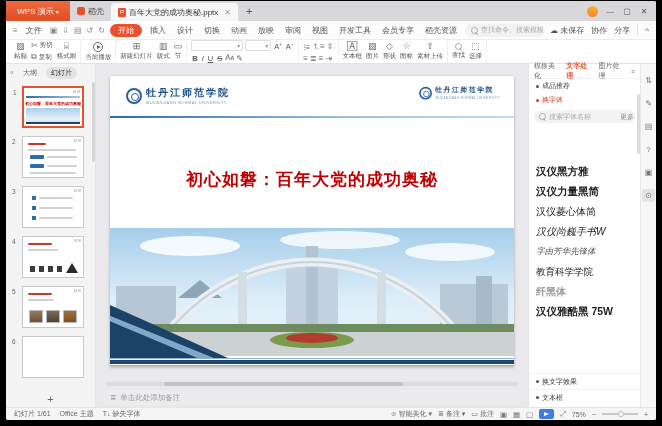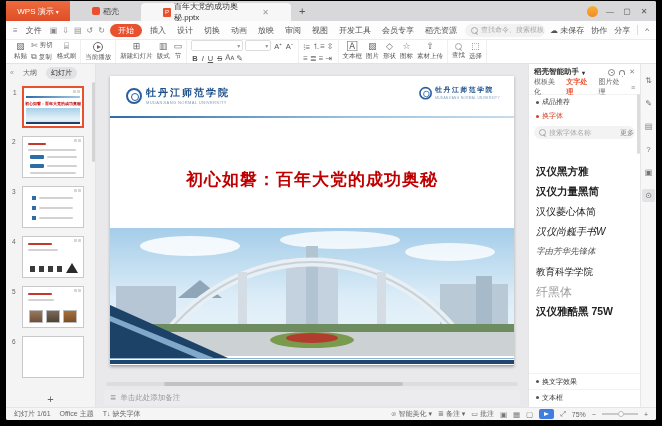--- a/index.html
+++ b/index.html
@@ -3,21 +3,21 @@
 <meta charset="utf-8">
 <style>
   *{margin:0;padding:0;box-sizing:border-box;font-family:"Liberation Sans",sans-serif;}
   html,body{width:662px;height:426px;background:#000;position:relative;overflow:hidden;}
   .screen{position:absolute;left:6px;top:1px;width:650px;height:419px;background:#fff;overflow:hidden;border-radius:2px;}
 
   
   .titlebar{height:20px;background:#d8d8da;display:flex;align-items:stretch;}
   .wps-btn{width:64px;background:linear-gradient(#ee6a3e,#df4e26);color:#fff;font-size:8px;display:flex;align-items:center;justify-content:center;gap:2px;flex:none;}
   .caret{font-size:6px;}
-  .tab{display:flex;align-items:center;gap:3px;padding:0 22px;font-size:8px;color:#444;}
+  .tab{display:flex;align-items:center;gap:3px;padding:0 7px;font-size:8px;color:#444;}
   .homedot{width:8px;height:8px;border-radius:2px;background:#e8502e;}
   .tab.doc{background:#f7f7f8;border-radius:4px 4px 0 0;margin-top:2px;color:#333;max-width:150px;}
   .doc-ico{width:8px;height:9px;background:#e8502e;border-radius:1px;color:#fff;font-size:6px;line-height:9px;text-align:center;flex:none;}
   .tclose{color:#999;font-size:8px;margin-left:3px;}
   .newtab{font-size:11px;color:#555;padding:0 8px;display:flex;align-items:center;}
   .tb-right{margin-left:auto;display:flex;align-items:center;gap:7px;padding-right:7px;}
   .avatar{width:11px;height:11px;border-radius:50%;background:linear-gradient(#f8b133,#ef8b2a);}
   .winbtn{font-size:8px;color:#555;width:10px;text-align:center;}
 
   
@@ -116,21 +116,21 @@
   .rlink.red .bu{background:#d0432c;}
   .rsearch{margin:3px 5px;height:13px;background:#f3f3f4;border-radius:7px;display:flex;align-items:center;gap:3px;padding:0 5px;color:#aaa;}
   .rmore{position:absolute;right:6px;color:#888;}
   .fontlist{position:absolute;left:0;right:4px;top:96px;bottom:46px;overflow:hidden;padding:2px 7px;}
   .fitem{height:20px;display:flex;align-items:center;color:#222;white-space:nowrap;overflow:hidden;}
   .f1,.f2,.f9{font-weight:900;font-size:10.5px;}
   .f3,.f5{font-weight:400;font-size:10px;}
   .f4{font-style:italic;font-size:10px;font-weight:500;}
   .f6{font-style:italic;font-size:8.5px;color:#555;}
   .f7{font-family:"Liberation Serif",serif;font-size:9.5px;}
-  .f8{font-weight:400;font-size:12px;color:#9a9a9a;}
+  .f8{font-weight:700;font-size:10px;color:#9a9a9a;}
   .rbottom{position:absolute;left:0;right:0;display:flex;align-items:center;gap:3px;padding:0 7px;height:16px;border-top:1px solid #f2f2f3;color:#333;}
   .rvsb{position:absolute;right:0;top:30px;width:3px;height:60px;background:#dcdcde;border-radius:2px;}
 
   
   .rail{width:16px;background:#f7f7f8;border-left:1px solid #e7e7e9;display:flex;flex-direction:column;align-items:center;gap:10px;padding-top:10px;font-size:8px;color:#777;flex:none;}
   .railico{width:13px;height:13px;display:flex;align-items:center;justify-content:center;border-radius:2px;}
   .railico.sel{background:#e3e3e5;}
 
   
   .statusbar{position:absolute;left:0;bottom:0;width:650px;height:13px;background:#f5f5f6;border-top:1px solid #e5e5e7;display:flex;align-items:center;gap:9px;padding:0 8px;font-size:7px;color:#666;}
@@ -463,29 +463,20 @@
       <div class="hsb">
           <i></i>
         </div>
       <div class="notesbar">
         <span>≣</span>
         <span>单击此处添加备注</span>
       </div>
     </div>
 
     <div class="rpanel">
-      <div class="rhead">
-        <span>稻壳智能助手</span>
-        <span class="caret">▾</span>
-        <span class="ric">
-          <span class="gear"></span>
-          <span class="belld"></span>
-          <span>✕</span>
-        </span>
-      </div>
       <div class="rtabs">
         <span class="rtab">模板美化</span>
         <span class="rtab sel">文字处理</span>
         <span class="rtab">图片处理</span>
         <span style="margin-left:auto;color:#888;">≡</span>
       </div>
       <div class="rlink">
         <span class="bu"></span>
         <span>成品推荐</span>
       </div>

